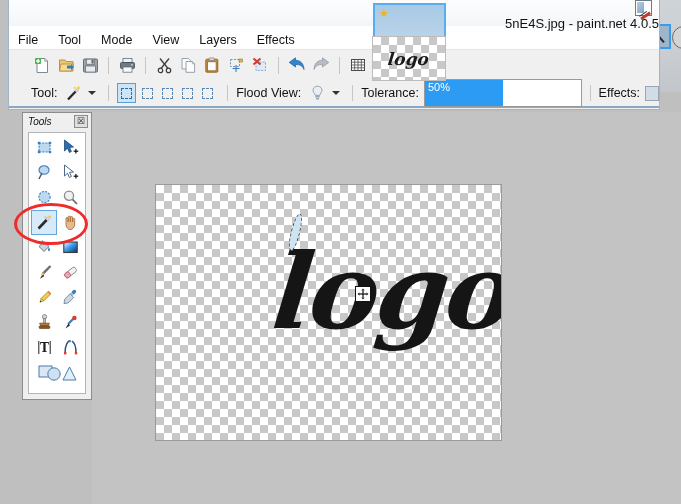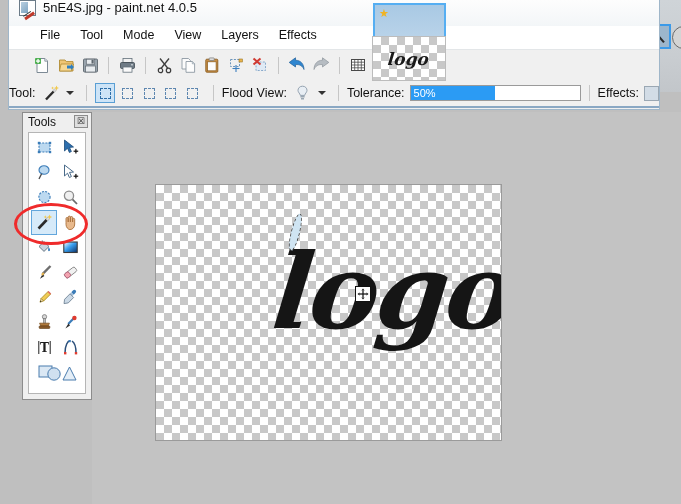--- a/index.html
+++ b/index.html
@@ -31,97 +31,98 @@
 
   
   .window{
     position:absolute;left:8px;top:0px;width:652px;height:110px;
     background:#f0f0f0;
     border:1px solid #9fb6c9;
     border-top:none;
     box-sizing:border-box;
   }
   .titlebar{
-    height:26px;display:flex;align-items:flex-start;padding-left:10px;
+    height:26px;display:flex;align-items:flex-end;padding-left:24px;
     background:linear-gradient(180deg,#fdfdfd 0%,#f3f6f8 100%);
     position:relative;
+    flex-direction:column;
   }
   .title-icon{
     width:17px;height:16px;margin-right:7px;flex:none;position:relative;
     background:#fff;border:1px solid #6b7b88;box-sizing:border-box;
   }
   .title-icon:before{
     content:"";position:absolute;left:1px;top:1px;width:7px;height:11px;
     background:linear-gradient(135deg,#b9cfe0,#7ea4c2);
   }
   .title-icon:after{
     content:"";position:absolute;right:0px;bottom:1px;width:11px;height:3px;
     background:#c0392b;transform:rotate(-34deg);transform-origin:right bottom;
     box-shadow:-1px -3px 0 -1px #333;
   }
   .title-text{font-size:13px;color:#111;white-space:nowrap;}
 
   .menubar{
-    height:23px;display:flex;align-items:flex-start;padding-left:22px;
+    height:23px;display:flex;align-items:flex-end;
     background:#fff;border-bottom:1px solid #e3e6e8;
   }
   .menu-item{
     font-size:12.5px;color:#111;padding:2px 9px;margin-right:2px;
     cursor:default;white-space:nowrap;
   }
 
   .toolbar{
     height:30px;display:flex;align-items:center;padding-left:22px;gap:2px;
     background:#f0f0f0;
   }
   .tb-btn{
     width:22px;height:22px;position:relative;display:flex;
     align-items:center;justify-content:center;flex:none;
   }
   .tb-sep{width:1px;height:17px;background:#c6c6c6;margin:0 5px;flex:none;}
 
   .optionbar{
-    height:28px;display:flex;align-items:center;
+    height:28px;display:flex;align-items:center;padding-left:22px;
     background:#f0f0f0;border-bottom:2px solid #8aa8c4;box-sizing:border-box;
   }
   .ob-label{font-size:12.5px;color:#111;margin-right:5px;white-space:nowrap;}
   .ob-sep{width:1px;height:16px;background:#c6c6c6;margin:0 8px;flex:none;}
   .dd-arrow{
     width:0;height:0;border-left:4px solid transparent;border-right:4px solid transparent;
     border-top:4px solid #333;margin:0 4px;
   }
   .selmode{
     width:20px;height:20px;box-sizing:border-box;display:flex;
     align-items:center;justify-content:center;margin-right:2px;
   }
   .selmode.active{background:#cde4f7;border:1px solid #5a9fd4;}
   .selmode i{
     display:block;width:11px;height:11px;border:1px dashed #5e87b0;box-sizing:border-box;
   }
   .selmode.active i{border-color:#2d6ea8;}
   .tol-track{
-    width:172px;height:16px;background:#fff;border:1px solid #9a9a9a;
+    width:172px;height:28px;background:#fff;border:1px solid #9a9a9a;
     position:relative;box-sizing:border-box;
   }
   .tol-fill{position:absolute;left:0;top:0;bottom:0;width:50%;background:#2b9bf4;}
   .tol-val{
     position:absolute;left:3px;top:0;line-height:14px;font-size:11px;color:#fff;
   }
   .samp-box{width:15px;height:15px;background:#d2dce6;border:1px solid #9aa7b3;box-sizing:border-box;}
 
   
   .toolspanel{
     position:absolute;left:22px;top:112px;width:70px;height:288px;
     background:#efefef;border:1px solid #8c8c8c;box-sizing:border-box;
   }
   .tp-title{
     height:17px;display:flex;align-items:center;justify-content:space-between;
     padding:0 3px 0 5px;
   }
-  .tp-title span{font-size:12px;color:#111;}
+  .tp-title span{font-size:10px;color:#111;font-style:italic;}
   .tp-close{
     width:14px;height:13px;background:#dfdfdf;border:1px solid #8c8c8c;
     display:flex;align-items:center;justify-content:center;
     font-size:9px;color:#333;line-height:1;box-sizing:border-box;
   }
   .tp-grid{
     position:absolute;left:5px;top:19px;width:58px;height:262px;
     background:#fff;border:1px solid #b5b5b5;box-sizing:border-box;
     display:grid;grid-template-columns:26px 26px;gap:0px;
     padding:2px 2px;justify-content:center;align-content:start;

